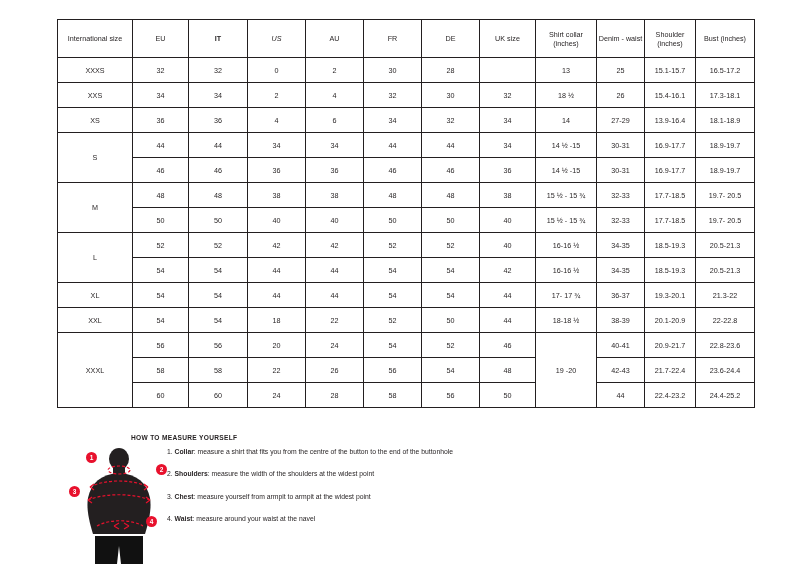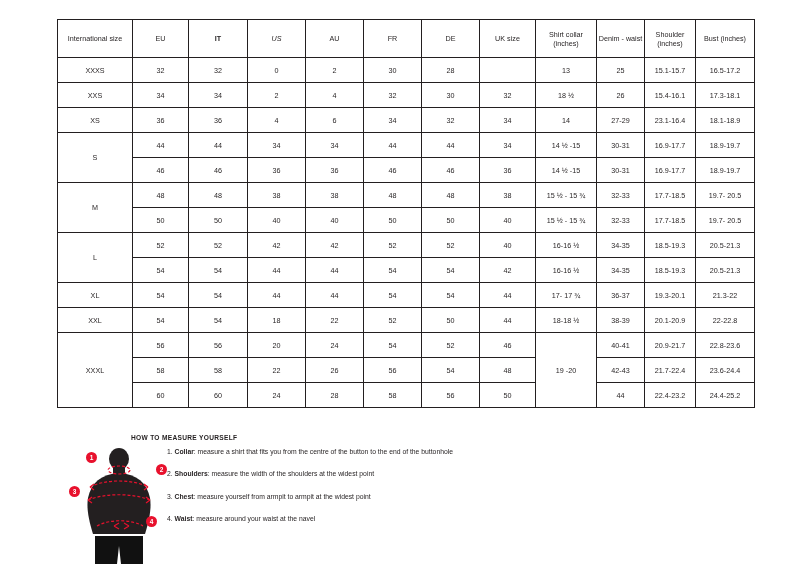--- a/index.html
+++ b/index.html
@@ -157,21 +157,21 @@
           <td>XS</td>
           <td>36</td>
           <td>36</td>
           <td>4</td>
           <td>6</td>
           <td>34</td>
           <td>32</td>
           <td>34</td>
           <td>14</td>
           <td>27-29</td>
-          <td>23.1-16.4</td>
+          <td>13.9-16.4</td>
           <td>18.1-18.9</td>
         </tr>
         <tr>
           <td rowspan="2">S</td>
           <td>44</td>
           <td>44</td>
           <td>34</td>
           <td>34</td>
           <td>44</td>
           <td>44</td>

